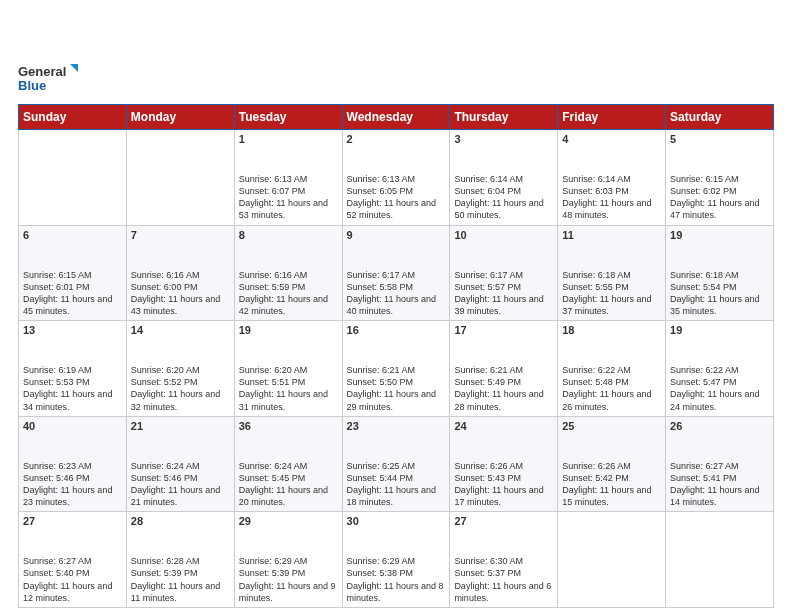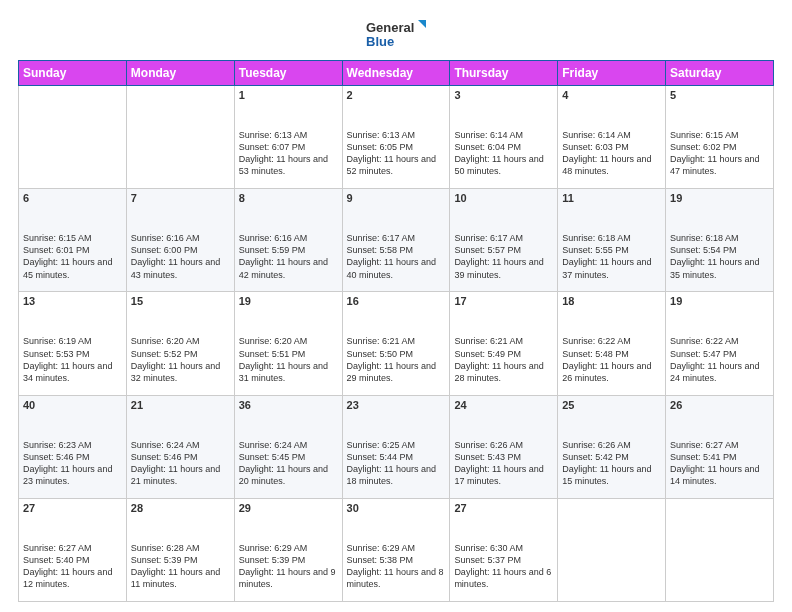--- a/index.html
+++ b/index.html
@@ -12,23 +12,24 @@
     }
     .page {
       width: 792px;
       height: 612px;
       padding: 16px 18px 10px 18px;
       display: flex;
       flex-direction: column;
     }
     .header {
       display: flex;
-      justify-content: center;
+      justify-content: flex-start;
       align-items: flex-start;
       margin-bottom: 8px;
+      margin-top: 44px;
     }
     .logo {
       display: flex;
       align-items: center;
       gap: 4px;
     }
     .title-block {
       text-align: right;
     }
     .title-block h1 {
@@ -42,21 +43,21 @@
       color: #333;
     }
     .calendar {
       flex: 1;
       border: 1px solid #ccc;
       border-collapse: collapse;
       width: 100%;
       table-layout: fixed;
     }
     .calendar th {
-      background: #d946ef;
+      background: #b91c1c;
       color: #fff;
       font-size: 12px;
       font-weight: bold;
       padding: 5px 4px;
       text-align: left;
       border: 1px solid #1a5fa8;
     }
     .calendar td {
       border: 1px solid #ccc;
       vertical-align: top;
@@ -171,21 +172,21 @@
             <span class="day-num">19</span>
             <div class="day-info">Sunrise: 6:18 AM<br>Sunset: 5:54 PM<br>Daylight: 11 hours and 35 minutes.</div>
           </td>
         </tr>
         <tr>
           <td>
             <span class="day-num">13</span>
             <div class="day-info">Sunrise: 6:19 AM<br>Sunset: 5:53 PM<br>Daylight: 11 hours and 34 minutes.</div>
           </td>
           <td>
-            <span class="day-num">15</span>
+            <span class="day-num">14</span>
             <div class="day-info">Sunrise: 6:20 AM<br>Sunset: 5:52 PM<br>Daylight: 11 hours and 32 minutes.</div>
           </td>
           <td>
             <span class="day-num">19</span>
             <div class="day-info">Sunrise: 6:20 AM<br>Sunset: 5:51 PM<br>Daylight: 11 hours and 31 minutes.</div>
           </td>
           <td>
             <span class="day-num">16</span>
             <div class="day-info">Sunrise: 6:21 AM<br>Sunset: 5:50 PM<br>Daylight: 11 hours and 29 minutes.</div>
           </td>

